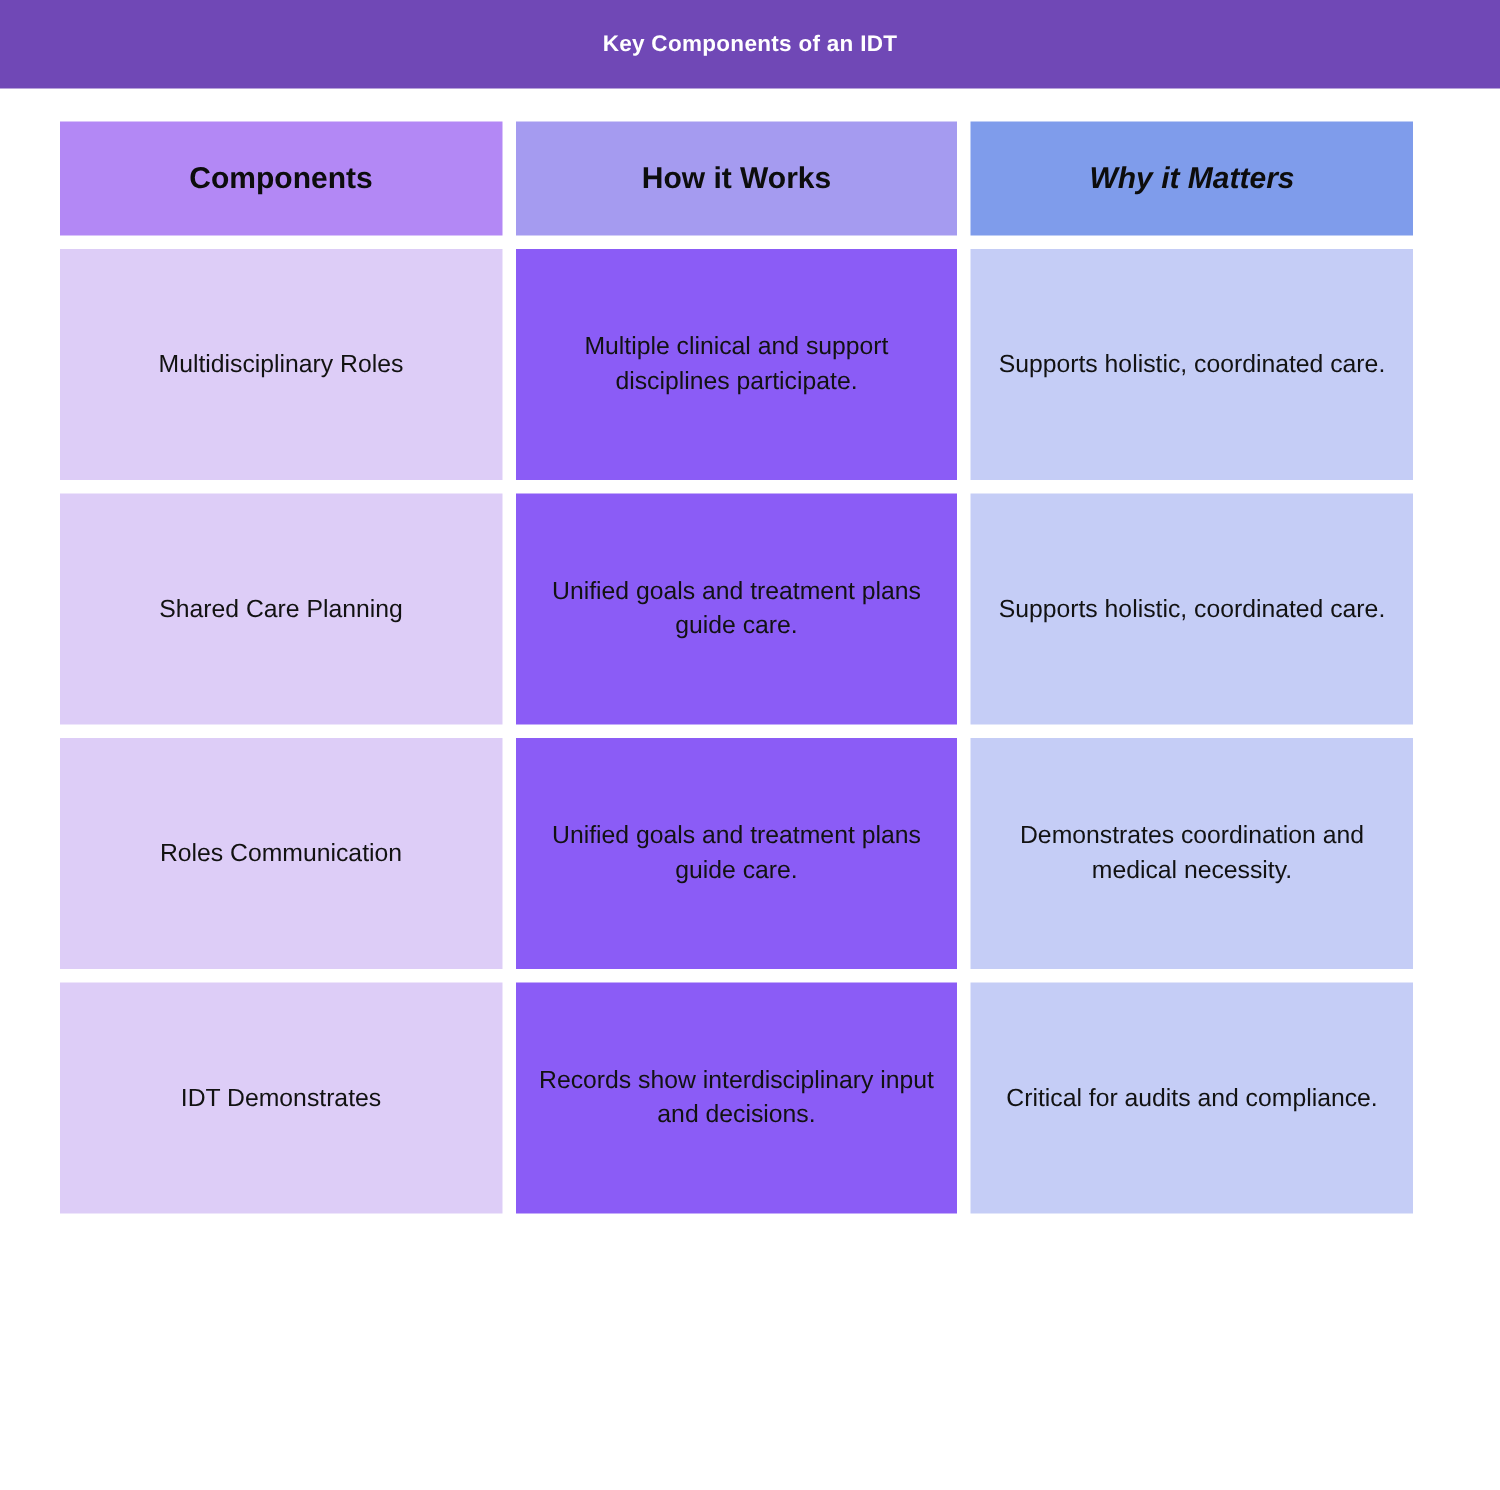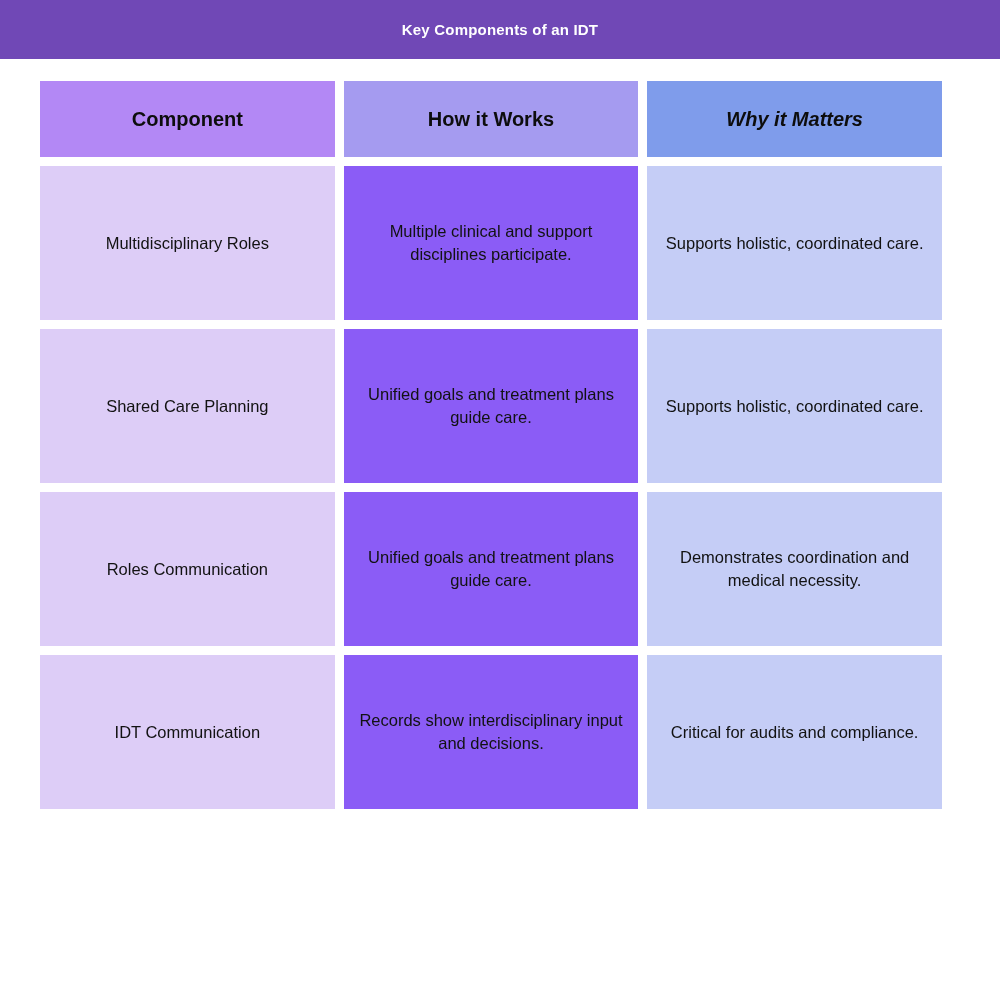--- a/index.html
+++ b/index.html
@@ -89,21 +89,21 @@
 <div class="page">
 
   <div class="title-bar">
     <span class="title-text">Key Components of an IDT</span>
   </div>
 
   <div class="table-wrap">
     <table class="matrix">
       <thead>
         <tr>
-          <th class="col0">Component</th>
+          <th class="col0">Components</th>
           <th class="col1">How it Works</th>
           <th class="col2">Why it Matters</th>
         </tr>
       </thead>
       <tbody>
         <tr>
           <td class="col0">Multidisciplinary Roles</td>
           <td class="col1">Multiple clinical and support disciplines participate.</td>
           <td class="col2">Supports holistic, coordinated care.</td>
         </tr>
@@ -111,21 +111,21 @@
           <td class="col0">Shared Care Planning</td>
           <td class="col1">Unified goals and treatment plans guide care.</td>
           <td class="col2">Supports holistic, coordinated care.</td>
         </tr>
         <tr>
           <td class="col0">Roles Communication</td>
           <td class="col1">Unified goals and treatment plans guide care.</td>
           <td class="col2">Demonstrates coordination and medical necessity.</td>
         </tr>
         <tr>
-          <td class="col0">IDT Communication</td>
+          <td class="col0">IDT Demonstrates</td>
           <td class="col1">Records show interdisciplinary input and decisions.</td>
           <td class="col2">Critical for audits and compliance.</td>
         </tr>
       </tbody>
     </table>
   </div>
 
 </div>
 
 </body></html>

